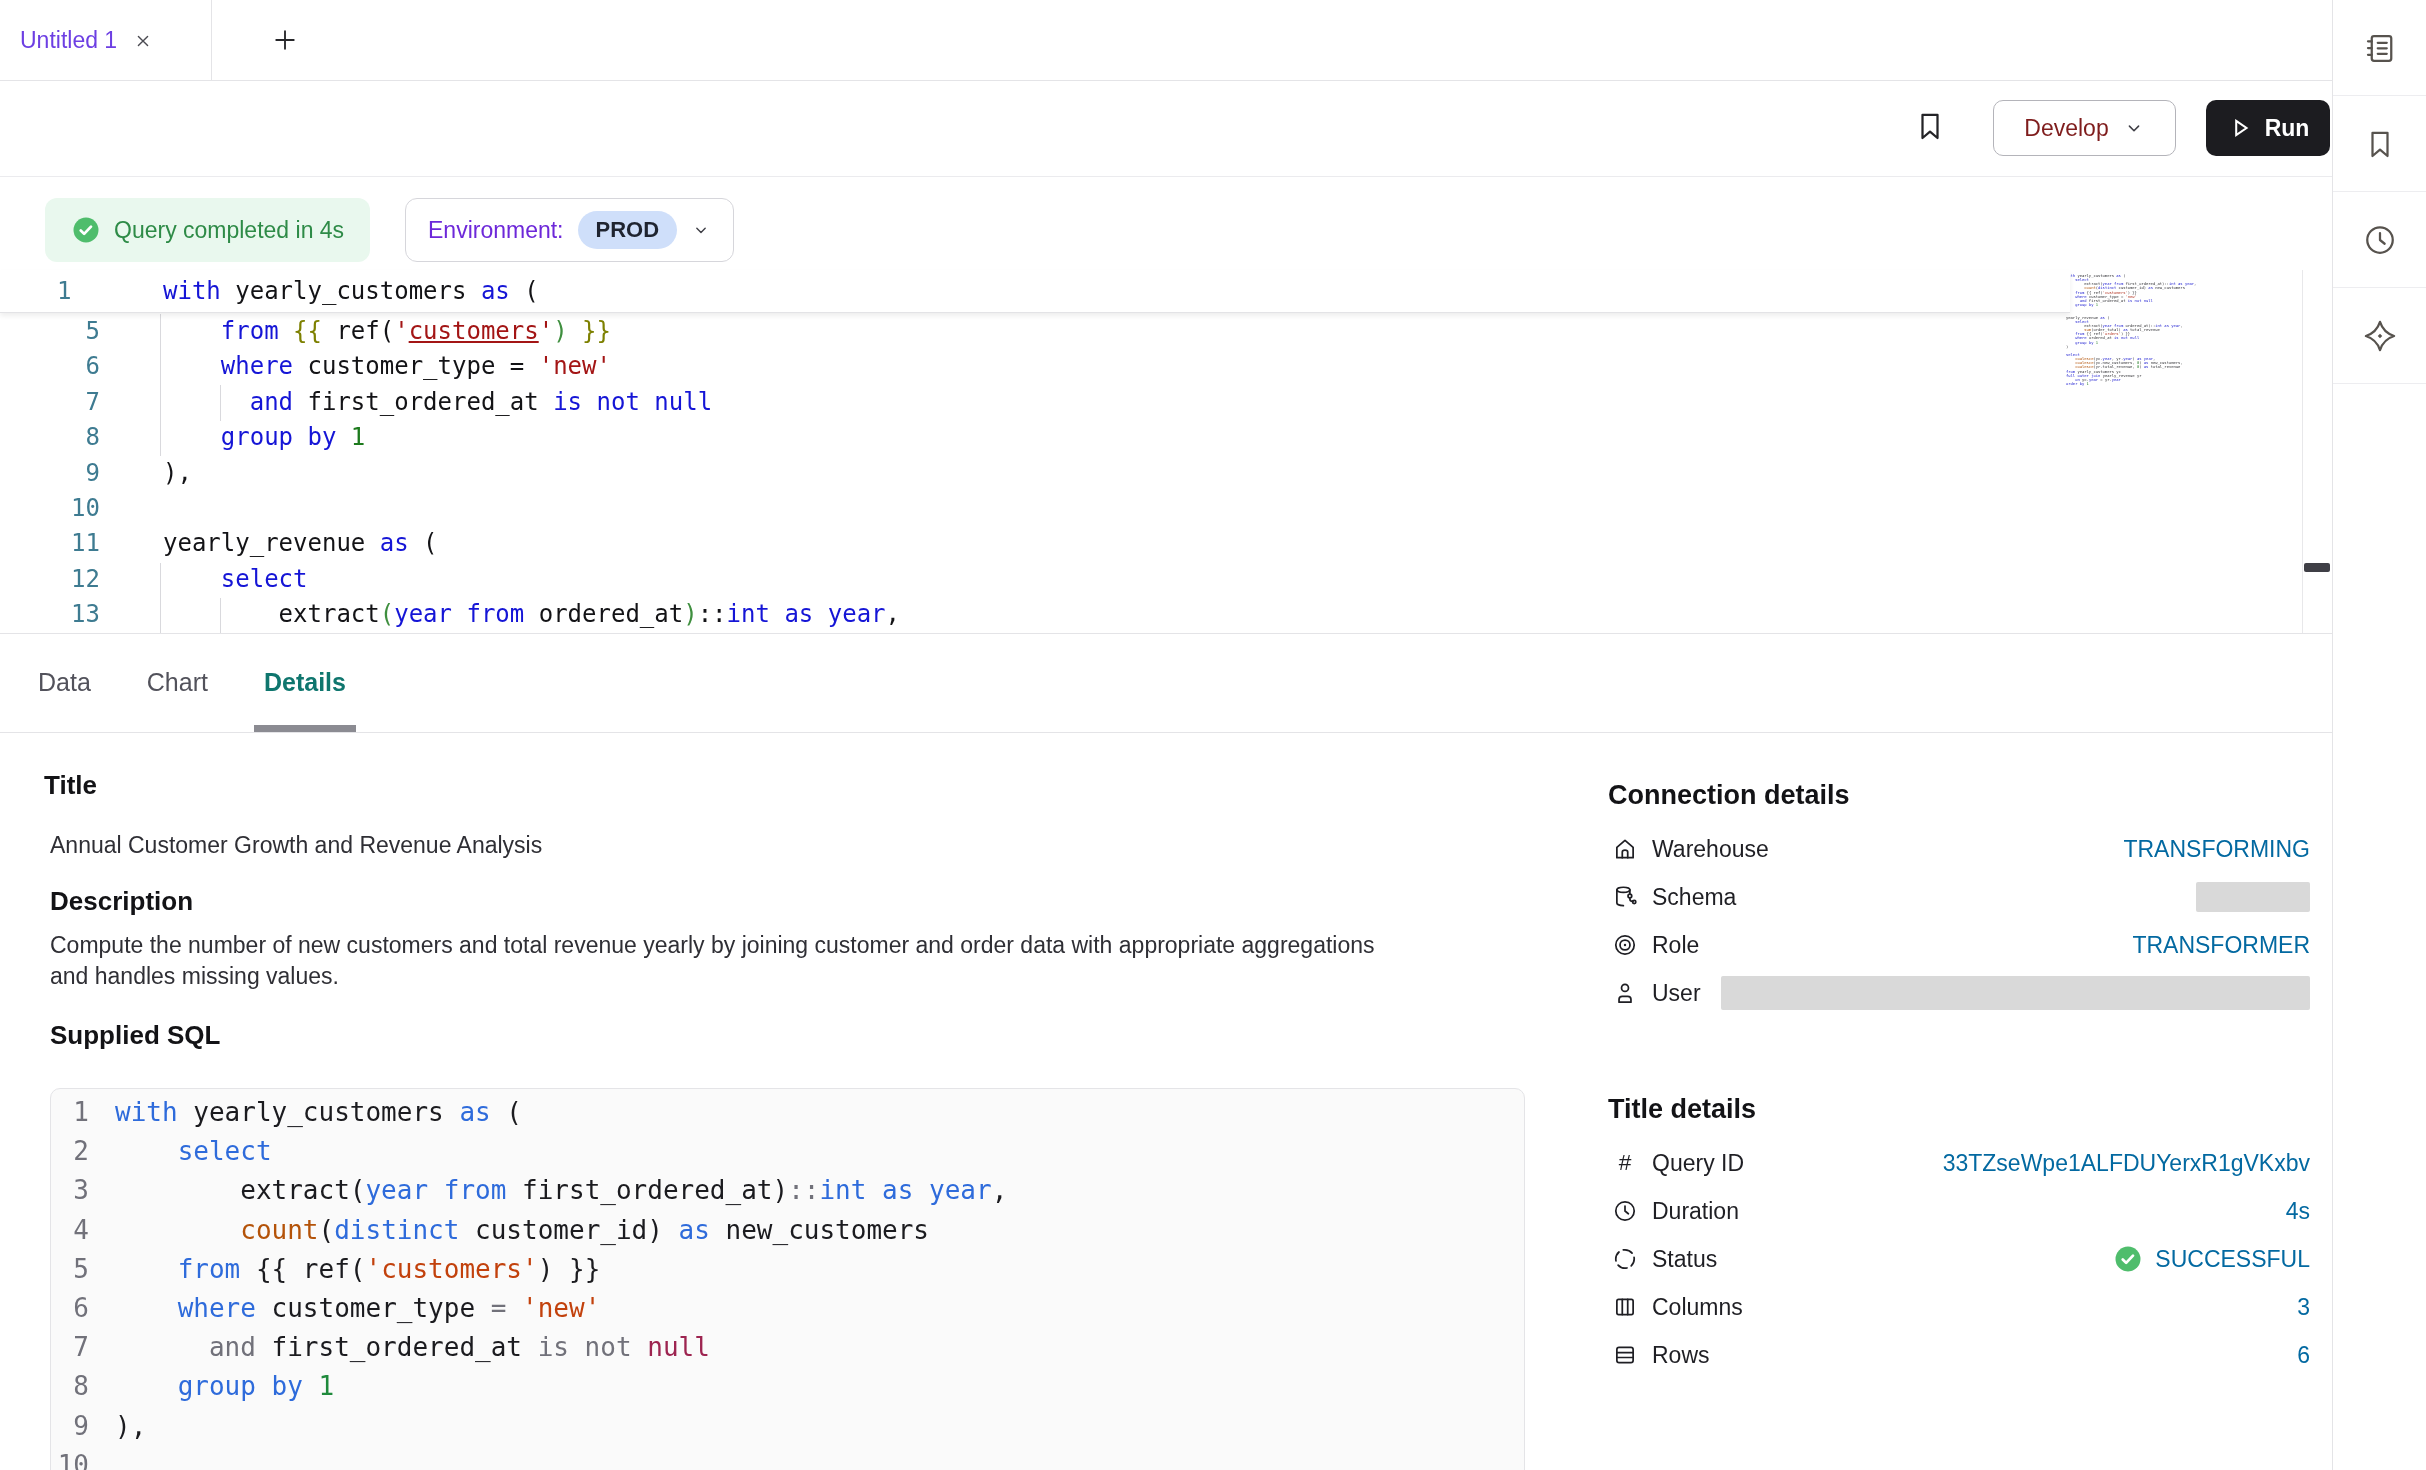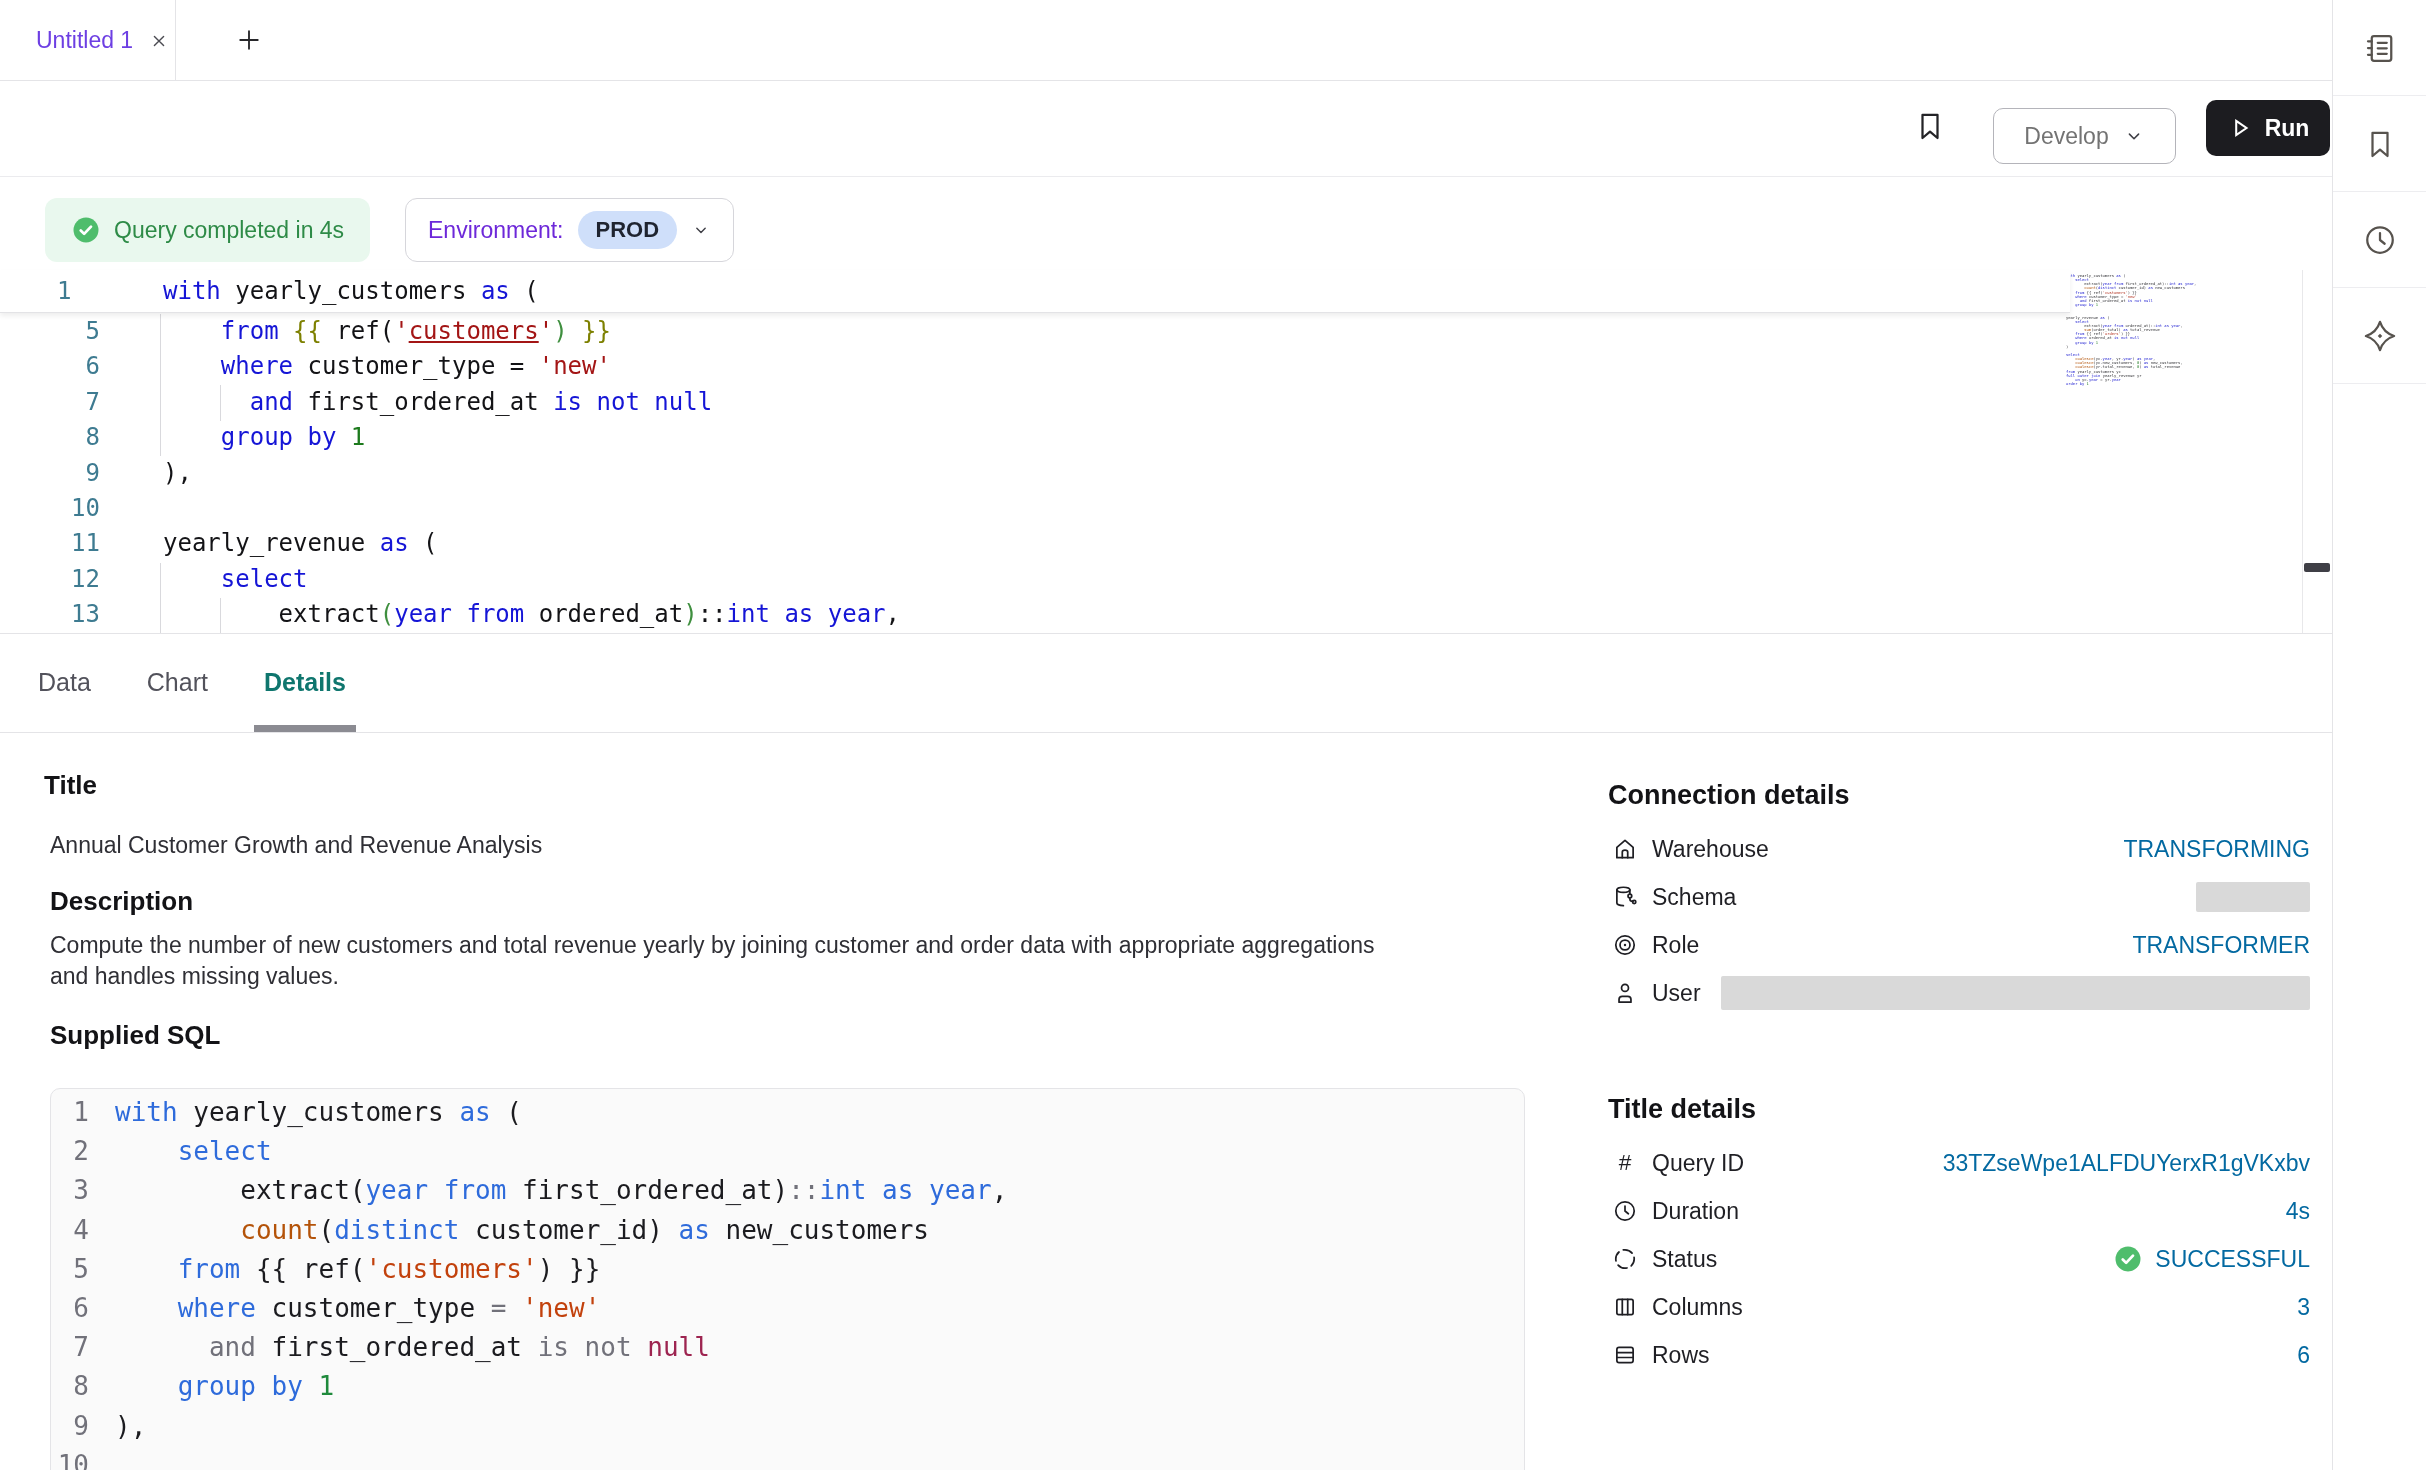--- a/index.html
+++ b/index.html
@@ -4,30 +4,30 @@
 <style>
   html,body{margin:0;padding:0;}
   body{width:2426px;height:1470px;position:relative;overflow:hidden;background:#fff;
        font-family:"Liberation Sans",sans-serif;color:#18181b;}
   svg{display:block;}
   .icon{color:#2b2b31;}
   .icon svg{stroke:currentColor;fill:none;stroke-width:1.7;stroke-linecap:round;stroke-linejoin:round;}
 
   
   .tabbar{position:absolute;left:0;top:0;width:2332px;height:80px;border-bottom:1px solid #e4e4e7;display:flex;align-items:stretch;}
-  .edtab{width:176px;border-right:1px solid #e4e4e7;display:flex;align-items:center;gap:16px;padding-left:36px;box-sizing:border-box;cursor:pointer;}
+  .edtab{width:212px;border-right:1px solid #e4e4e7;display:flex;align-items:center;gap:16px;padding-left:20px;box-sizing:border-box;cursor:pointer;}
   .edtab .tlabel{font-size:23px;color:#6d3fe3;}
   .edtab .close{color:#4b4b52;margin-top:2px;}
   .newtab{margin-left:55px;align-self:center;color:#27272a;background:none;border:none;padding:4px;cursor:pointer;}
 
   
   .toolbar{position:absolute;left:0;top:80px;width:2332px;height:96px;border-bottom:1px solid #ebebee;}
   .bm-btn{position:absolute;left:1912px;top:28px;color:#232327;}
-  .develop{position:absolute;left:1993px;top:28px;width:183px;height:56px;border:1px solid #b4b4ba;border-radius:10px;
-           background:#fff;display:flex;align-items:center;justify-content:center;gap:14px;font-size:23px;color:#737373;cursor:pointer;}
+  .develop{position:absolute;left:1993px;top:20px;width:183px;height:56px;border:1px solid #b4b4ba;border-radius:10px;
+           background:#fff;display:flex;align-items:center;justify-content:center;gap:14px;font-size:23px;color:#7f1d1d;cursor:pointer;}
   .runbtn{position:absolute;left:2206px;top:20px;width:124px;height:56px;border:none;border-radius:10px;background:#1c1c20;
           display:flex;align-items:center;justify-content:center;gap:12px;color:#fff;font-size:23px;font-weight:600;cursor:pointer;}
   .runbtn svg{stroke:#fff;}
 
   
   .badge{position:absolute;left:45px;top:198px;height:64px;border-radius:12px;background:#e9f8ee;display:flex;align-items:center;gap:13px;padding:0 26px;}
   .badge .txt{font-size:23px;font-weight:500;color:#2e8b47;}
   .envsel{position:absolute;left:405px;top:198px;height:64px;border-radius:12px;border:1px solid #d6d6db;background:#fff;
           display:flex;align-items:center;gap:14px;padding:0 22px;box-sizing:border-box;cursor:pointer;}
   .envsel .elabel{font-size:23px;color:#6d28d9;}

